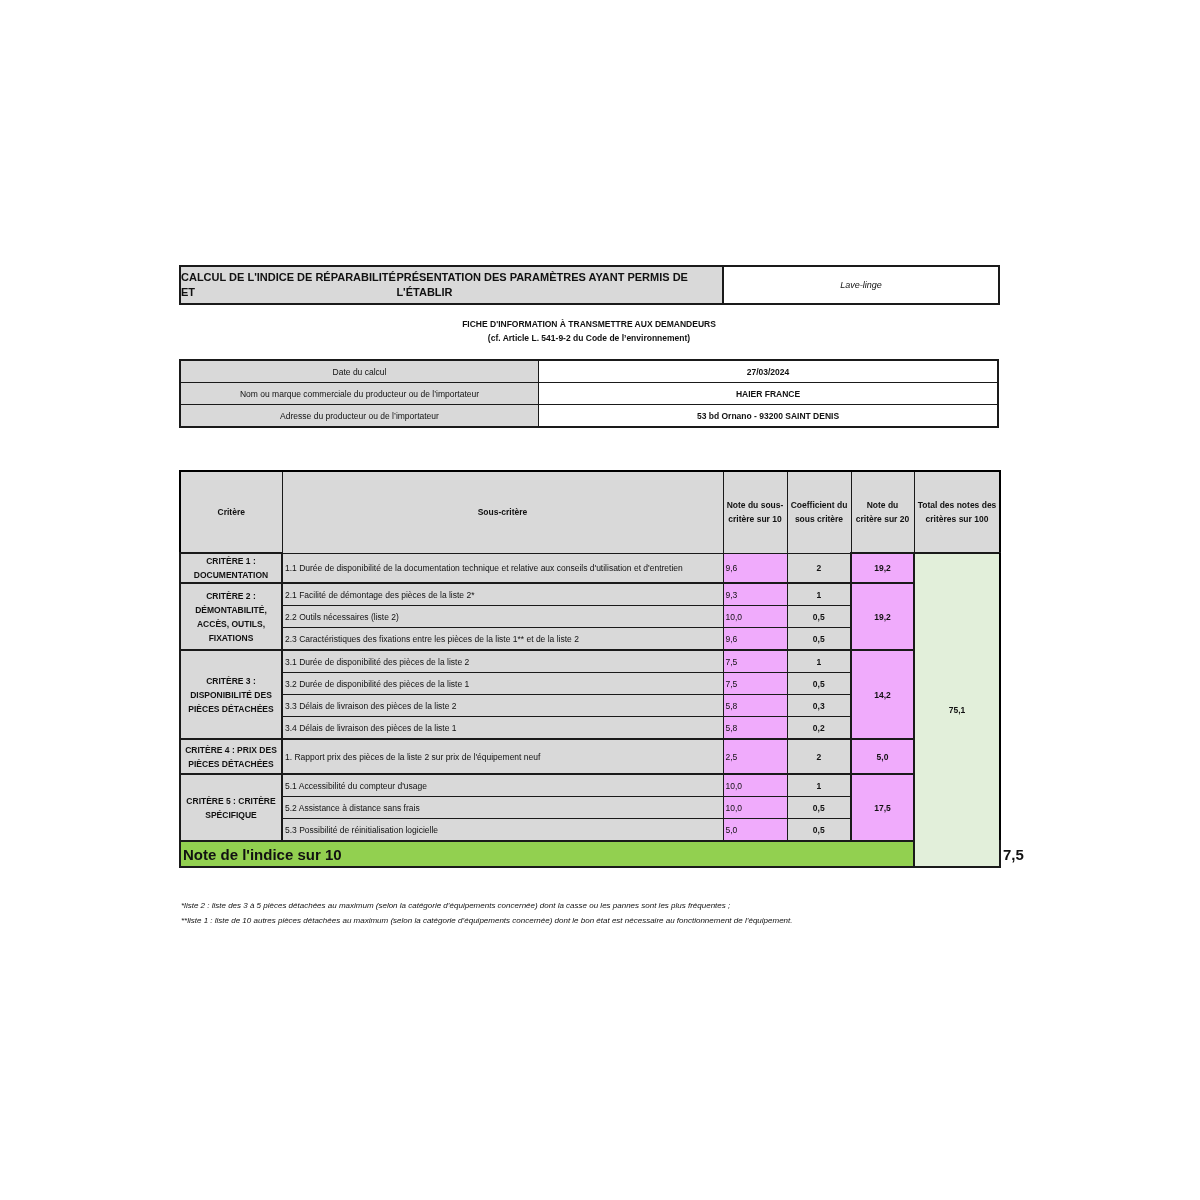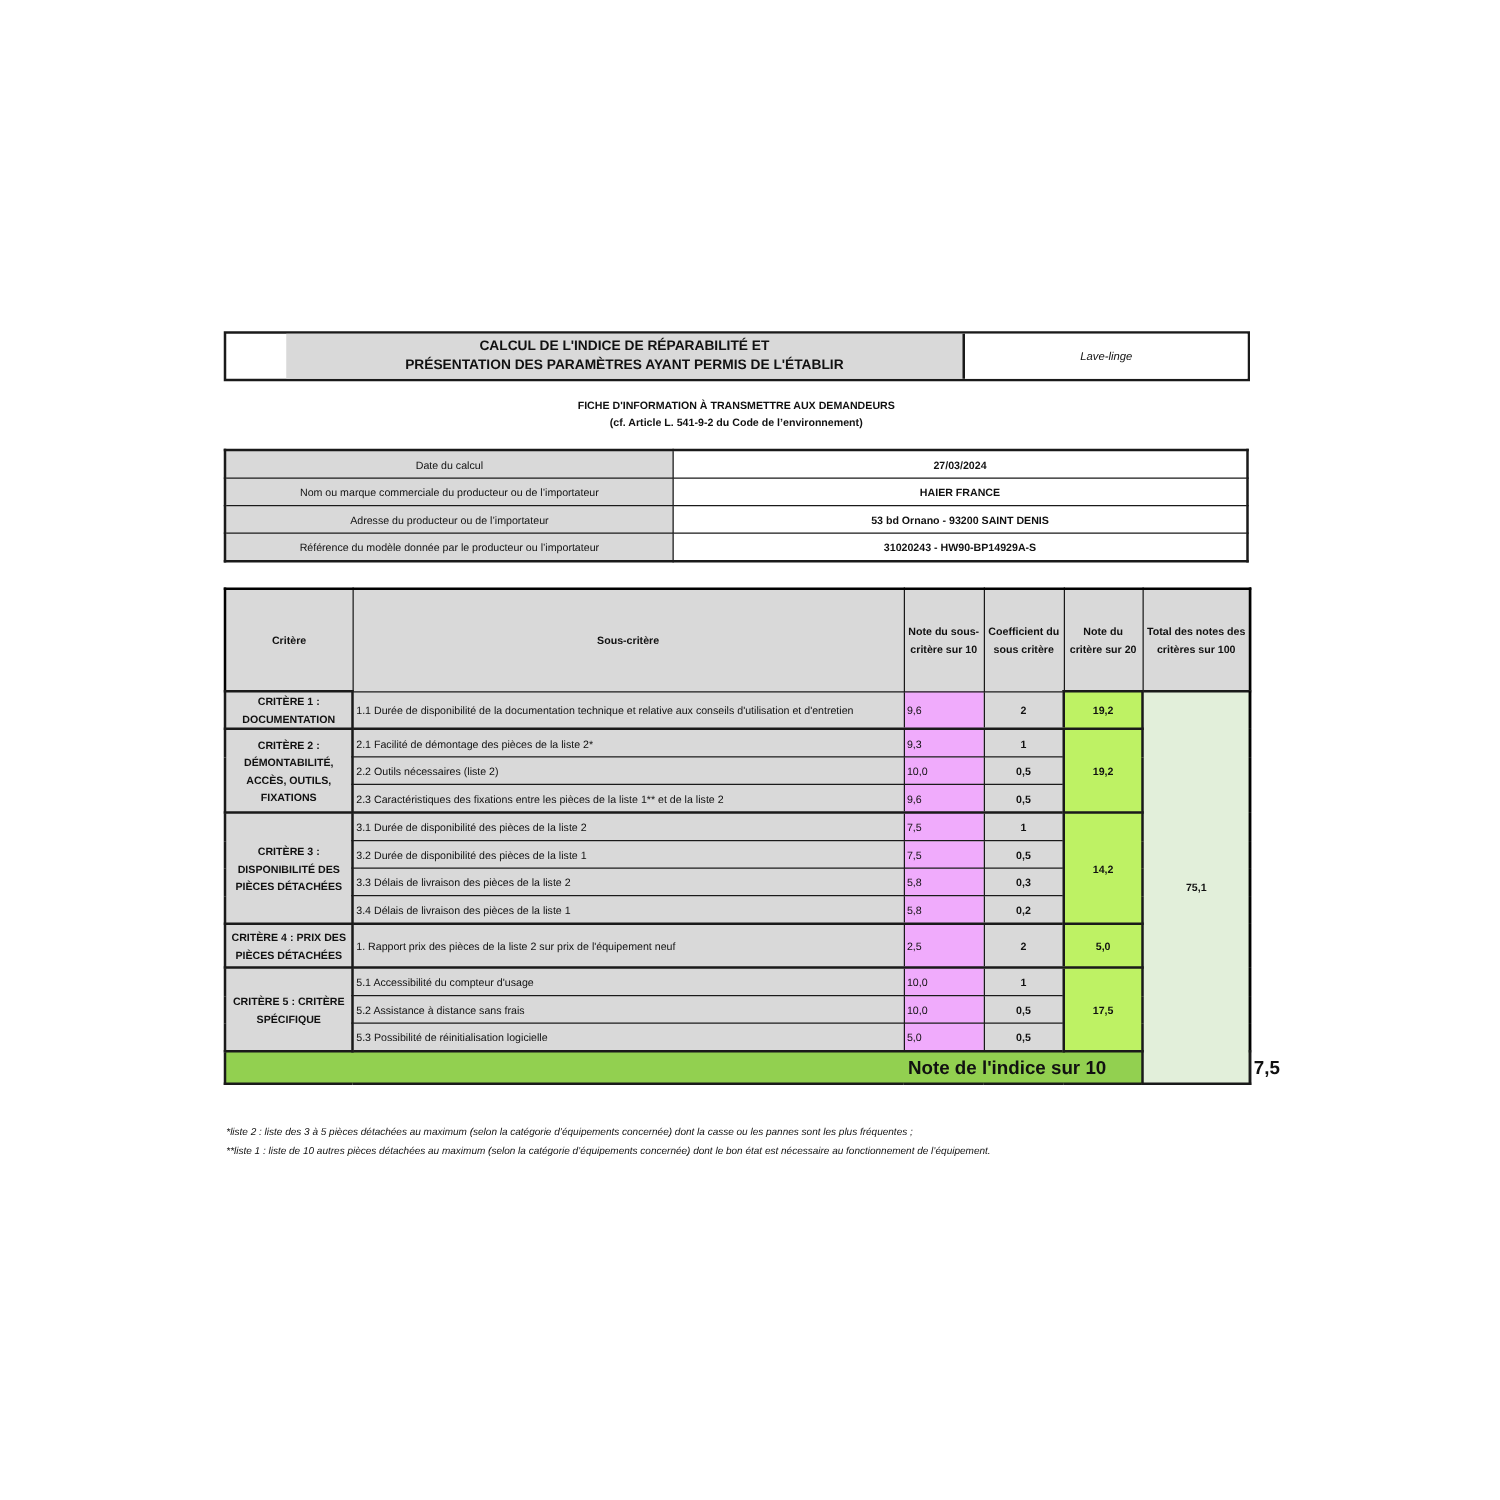--- a/index.html
+++ b/index.html
@@ -1,41 +1,41 @@
 <!DOCTYPE html>
 <html><head>
 <meta charset="utf-8">
 <style>
   html, body { margin:0; padding:0; background:#ffffff; }
   body { width:1200px; height:1200px; position:relative; font-family:"Liberation Sans", sans-serif; color:#111; }
   .abs { position:absolute; }
   
   #hdr { left:179px; top:265px; width:817px; height:36px; border:2px solid #1a1a1a; display:flex; }
-  #hdr .left { width:541px; background:#d9d9d9; border-right:2px solid #1a1a1a; display:flex; flex-direction:column; justify-content:center; align-items:center; font-weight:bold; font-size:11px; line-height:15px;margin-left:48px; }
+  #hdr .left { width:541px; background:#d9d9d9; border-right:2px solid #1a1a1a; display:flex; justify-content:center; align-items:center; font-weight:bold; font-size:11px; line-height:15px; }
   #hdr .right { flex:1; background:#fff; display:flex; align-items:center; justify-content:center; font-style:italic; font-size:9px; }
   #sub { left:179px; top:317px; width:820px; text-align:center; font-size:8.5px; font-weight:bold; line-height:14px; }
   
   #info { left:179px; top:359px; width:820px; border-collapse:collapse; border:2px solid #1a1a1a; }
   #info td { height:21px; border:1.5px solid #1a1a1a; font-size:8.5px; padding:0 2px; }
   #info td.k { background:#d9d9d9; width:353px;text-align:center; }
   #info td.v { background:#fff; text-align:center; font-weight:bold; }
   
   #main { left:179px; top:470px; width:820px; border-collapse:collapse; border:2px solid #000000; table-layout:fixed; }
   #main td, #main th { border:1.5px solid #1a1a1a; font-size:8.5px; padding:0 2px; }
   #main th { background:#d9d9d9; font-weight:bold; height:80px; line-height:14px; }
   #main td { height:21px; }
   #main td.crit { background:#d9d9d9; font-weight:bold; text-align:center; line-height:14px; border-width:2px; }
   #main td.sub { background:#d9d9d9; line-height:12px; }
   #main td.ns { background:#f0abfc; text-align:left; font-weight:normal; }
   #main td.cf { background:#d9d9d9; text-align:center; font-weight:bold; }
-  #main td.nc { background:#bef264; text-align:center; font-weight:bold; border-width:2px; }
+  #main td.nc { background:#f0abfc; text-align:center; font-weight:bold; border-width:2px; }
   #main td.tot { background:#e2efda; text-align:center; font-weight:bold; border-width:2px; }
   #main tr.grp-end td { border-bottom:2.5px solid #1a1a1a; }
   #main tr.final td { background:#92d050; height:24px; font-weight:bold; font-size:15px; border:2px solid #1a1a1a; }
-  #main tr.final td.lbl { text-align:right; padding-right:28px; }
+  #main tr.final td.lbl { padding-right:28px; }
   #main tr.final td.val { text-align:center; }
   #foot { left:181px; top:898px; width:820px; font-size:8px; font-style:italic; line-height:15px; }
 </style>
 </head>
 <body>
 
 <div id="hdr" class="abs">
   <div class="left">
     <span>CALCUL DE L'INDICE DE RÉPARABILITÉ ET</span>
     <span>PRÉSENTATION DES PARAMÈTRES AYANT PERMIS DE L'ÉTABLIR</span>
@@ -54,24 +54,20 @@
     <td class="k">Date du calcul</td>
     <td class="v">27/03/2024</td>
   </tr>
   <tr>
     <td class="k">Nom ou marque commerciale du producteur ou de l’importateur</td>
     <td class="v">HAIER FRANCE</td>
   </tr>
   <tr>
     <td class="k">Adresse du producteur ou de l’importateur</td>
     <td class="v">53 bd Ornano - 93200 SAINT DENIS</td>
-  </tr>
-  <tr>
-    <td class="k">Référence du modèle donnée par le producteur ou l’importateur</td>
-    <td class="v">31020243 - HW90-BP14929A-S</td>
   </tr>
 </tbody>
   </table>
 
 <table id="main" class="abs">
   <colgroup>
     <col style="width:102px">
       <col style="width:441px">
       <col style="width:64px">
       <col style="width:64px">

